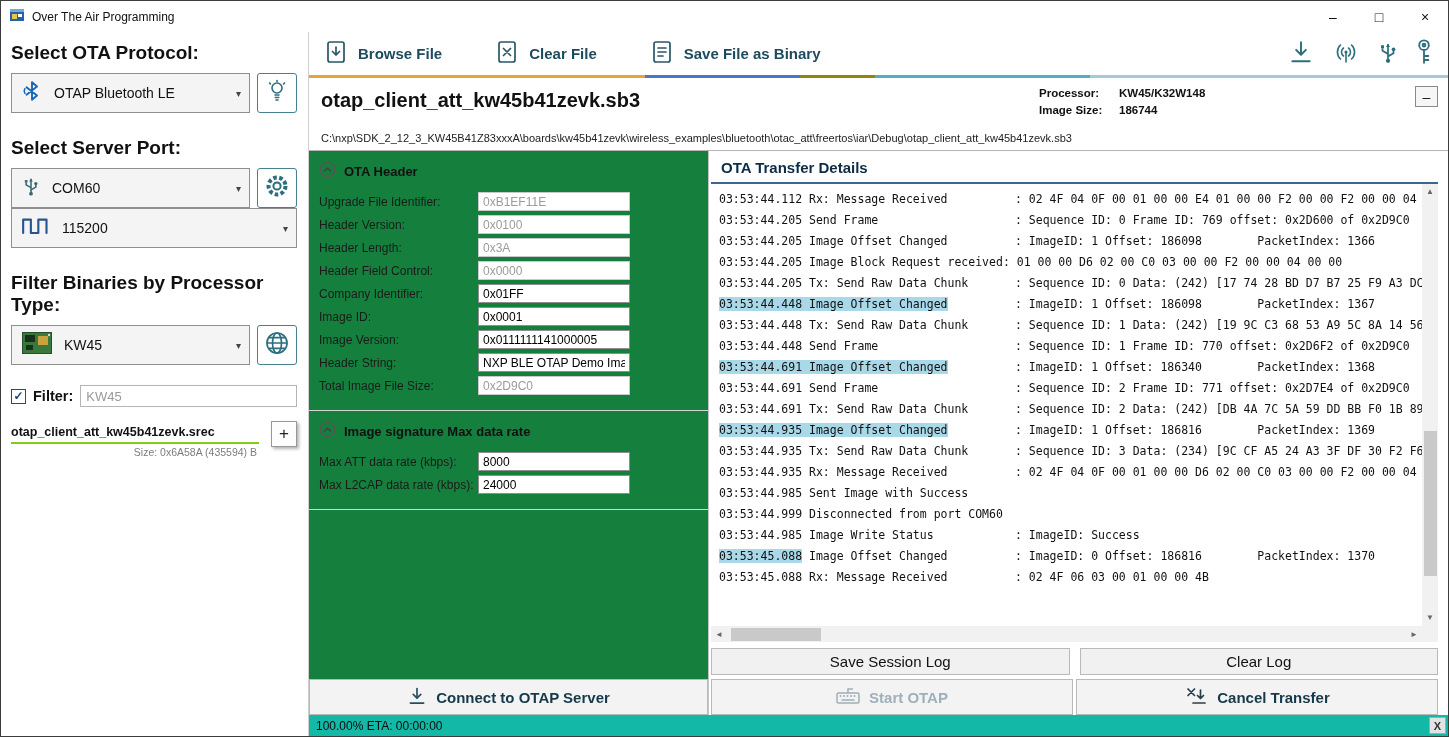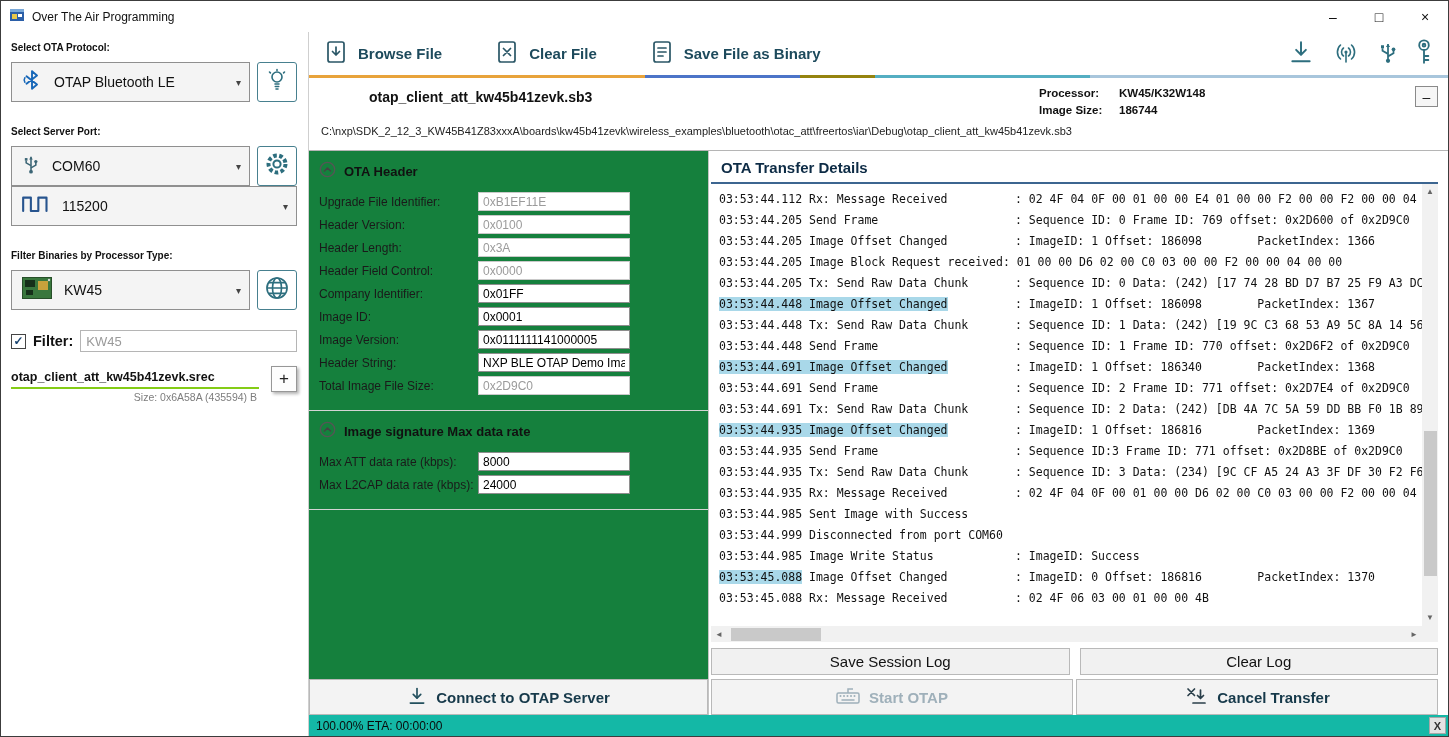--- a/index.html
+++ b/index.html
@@ -7,21 +7,21 @@
   body{font-family:"Liberation Sans",sans-serif;background:#ffffff;color:#111;}
   .window{width:1449px;height:737px;border:1px solid #3c3c3c;display:flex;flex-direction:column;background:#fff;}
   .titlebar{height:31px;flex:0 0 31px;display:flex;align-items:center;padding-left:8px;background:#fff;}
   .title-text{font-size:12px;margin-left:7px;}
   .win-controls{margin-left:auto;display:flex;height:100%;}
   .win-btn{width:46px;display:flex;align-items:center;justify-content:center;font-size:14px;color:#111;cursor:default;}
   .body{flex:1;display:flex;min-height:0;}
 
   
   .sidebar{width:308px;flex:0 0 308px;border-right:1px solid #cfcfcf;padding:0 11px 0 10px;background:#fff;}
-  .sb-label{font-size:10px;font-weight:bold;margin:24px 0 9px 0;}
+  .sb-label{font-size:19px;font-weight:bold;margin:24px 0 9px 0;}
   .sb-label.first{margin-top:10px;}
   .combo-row{display:flex;gap:7px;align-items:center;}
   .combo{flex:1;height:40px;border:1px solid #8f8f8f;background:#f4f4f4;display:flex;align-items:center;padding:0 6px 0 10px;gap:12px;min-width:0;}
   .combo-text{font-size:14px;flex:1;white-space:nowrap;overflow:hidden;}
   .combo-arrow{font-size:10px;color:#444;padding:0 2px;}
   .icon-btn{width:40px;height:40px;flex:0 0 40px;border:1px solid #47808f;border-radius:3px;background:#fff;display:flex;align-items:center;justify-content:center;}
   .filter-row{display:flex;align-items:center;gap:7px;margin-top:20px;}
   .checkbox{width:15px;height:15px;border:1px solid #444;background:#fff;display:flex;align-items:center;justify-content:center;font-size:12px;line-height:1;color:#16416e;font-weight:bold;flex:0 0 15px;}
   .filter-label{font-size:14.5px;font-weight:bold;}
   .filter-input{flex:1;height:22px;border:1px solid #b5b5b5;font-size:13px;color:#9a9a9a;padding:0 5px;font-family:"Liberation Sans",sans-serif;min-width:0;}
@@ -32,21 +32,21 @@
 
   
   .main{flex:1;display:flex;flex-direction:column;min-width:0;}
   .toolbar{height:43px;flex:0 0 43px;display:flex;align-items:center;padding-left:14px;}
   .tool-btn{display:flex;align-items:center;gap:9px;margin-right:52px;font-size:15px;font-weight:bold;color:#1d4a5c;}
   .toolbar-right{margin-left:auto;display:flex;align-items:center;gap:18px;padding-right:16px;}
   .color-line{height:3px;flex:0 0 3px;display:flex;}
   .color-line div{height:3px;}
 
   .fileinfo{height:73px;flex:0 0 73px;position:relative;border-bottom:1px solid #b5b5b5;padding:11px 12px 0 12px;}
-  .fi-name{font-size:14px;font-weight:bold;margin-left:48px;}
+  .fi-name{font-size:20px;font-weight:bold;}
   .fi-path{font-size:11px;color:#222;margin-top:20px;white-space:nowrap;overflow:hidden;}
   .fi-meta{position:absolute;top:9px;left:730px;font-size:11.5px;}
   .fi-meta .row{display:flex;margin-bottom:5px;}
   .fi-meta .lbl{font-weight:bold;width:80px;}
   .fi-meta .val{font-weight:bold;}
   .fi-collapse{position:absolute;top:8px;right:10px;width:23px;height:21px;border:1px solid #8a8a8a;background:#f6f6f6;display:flex;align-items:center;justify-content:center;font-size:14px;color:#222;}
 
   .content{flex:1;display:flex;min-height:0;}
 
   
@@ -384,21 +384,20 @@
                 <div class="log-line"><span class="log-left"><span>03:53:44.205</span><span> Image Offset Changed</span></span><span class="log-right">: ImageID: 1 Offset: 186098        PacketIndex: 1366</span></div>
                 <div class="log-line"><span class="log-left"><span>03:53:44.205</span><span> Image Block Request received: 01 00 00 D6 02 00 C0 03 00 00 F2 00 00 04 00 00</span></span><span class="log-right"></span></div>
                 <div class="log-line"><span class="log-left"><span>03:53:44.205</span><span> Tx: Send Raw Data Chunk</span></span><span class="log-right">: Sequence ID: 0 Data: (242) [17 74 28 BD D7 B7 25 F9 A3 DC D2</span></div>
                 <div class="log-line"><span class="log-left"><span class="hl">03:53:44.448</span><span class="hl"> Image Offset Changed</span></span><span class="log-right">: ImageID: 1 Offset: 186098        PacketIndex: 1367</span></div>
                 <div class="log-line"><span class="log-left"><span>03:53:44.448</span><span> Tx: Send Raw Data Chunk</span></span><span class="log-right">: Sequence ID: 1 Data: (242) [19 9C C3 68 53 A9 5C 8A 14 56 76</span></div>
                 <div class="log-line"><span class="log-left"><span>03:53:44.448</span><span> Send Frame</span></span><span class="log-right">: Sequence ID: 1 Frame ID: 770 offset: 0x2D6F2 of 0x2D9C0</span></div>
                 <div class="log-line"><span class="log-left"><span class="hl">03:53:44.691</span><span class="hl"> Image Offset Changed</span></span><span class="log-right">: ImageID: 1 Offset: 186340        PacketIndex: 1368</span></div>
                 <div class="log-line"><span class="log-left"><span>03:53:44.691</span><span> Send Frame</span></span><span class="log-right">: Sequence ID: 2 Frame ID: 771 offset: 0x2D7E4 of 0x2D9C0</span></div>
                 <div class="log-line"><span class="log-left"><span>03:53:44.691</span><span> Tx: Send Raw Data Chunk</span></span><span class="log-right">: Sequence ID: 2 Data: (242) [DB 4A 7C 5A 59 DD BB F0 1B 89 4C</span></div>
                 <div class="log-line"><span class="log-left"><span class="hl">03:53:44.935</span><span class="hl"> Image Offset Changed</span></span><span class="log-right">: ImageID: 1 Offset: 186816        PacketIndex: 1369</span></div>
-                <div class="log-line"><span class="log-left"><span>03:53:44.935</span><span> Send Frame</span></span><span class="log-right">: Sequence ID:3 Frame ID: 771 offset: 0x2D8BE of 0x2D9C0</span></div>
                 <div class="log-line"><span class="log-left"><span>03:53:44.935</span><span> Tx: Send Raw Data Chunk</span></span><span class="log-right">: Sequence ID: 3 Data: (234) [9C CF A5 24 A3 3F DF 30 F2 F6 CA</span></div>
                 <div class="log-line"><span class="log-left"><span>03:53:44.935</span><span> Rx: Message Received</span></span><span class="log-right">: 02 4F 04 0F 00 01 00 00 D6 02 00 C0 03 00 00 F2 00 00 04 00 .</span></div>
                 <div class="log-line"><span class="log-left"><span>03:53:44.985</span><span> Sent Image with Success</span></span><span class="log-right"></span></div>
                 <div class="log-line"><span class="log-left"><span>03:53:44.999</span><span> Disconnected from port COM60</span></span><span class="log-right"></span></div>
                 <div class="log-line"><span class="log-left"><span>03:53:44.985</span><span> Image Write Status</span></span><span class="log-right">: ImageID: Success</span></div>
                 <div class="log-line"><span class="log-left"><span class="hl">03:53:45.088</span><span> Image Offset Changed</span></span><span class="log-right">: ImageID: 0 Offset: 186816        PacketIndex: 1370</span></div>
                 <div class="log-line"><span class="log-left"><span>03:53:45.088</span><span> Rx: Message Received</span></span><span class="log-right">: 02 4F 06 03 00 01 00 00 4B</span></div>
               </div>
             <div class="vscroll">
               <span class="scroll-arrow">▲</span>

